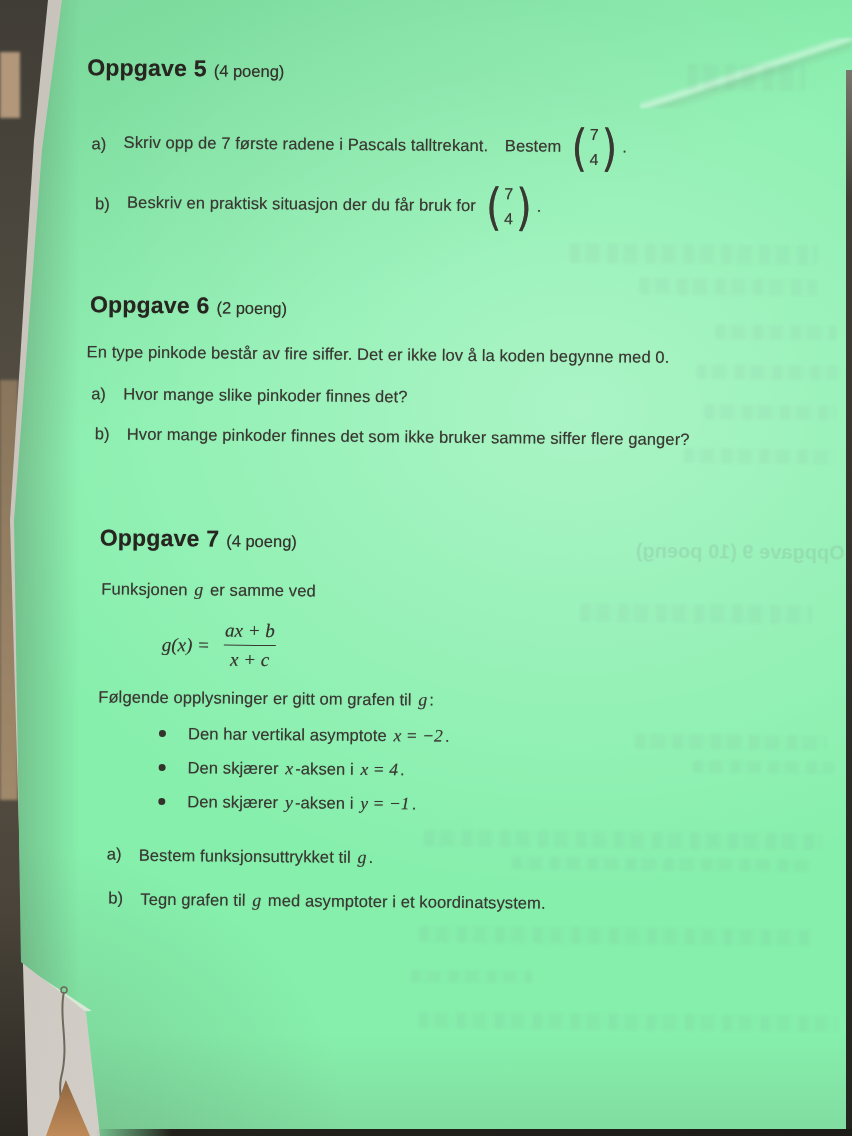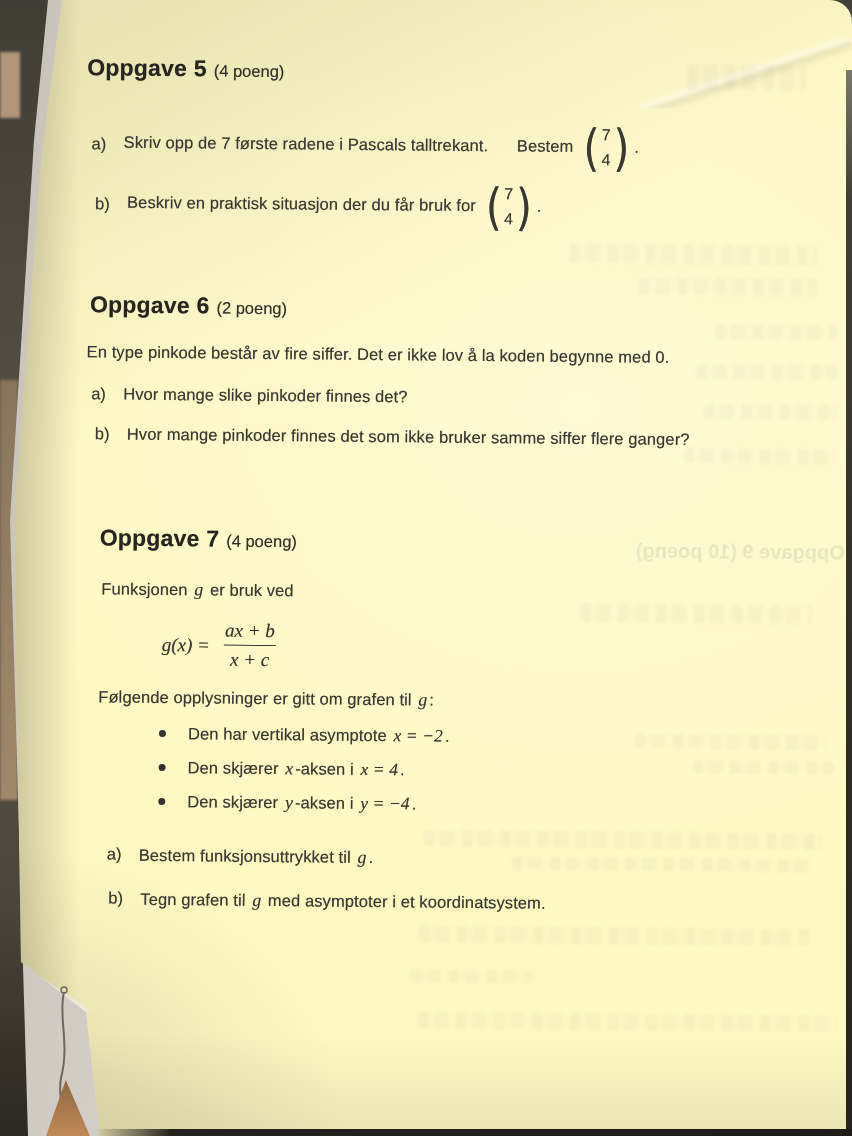--- a/index.html
+++ b/index.html
@@ -8,22 +8,22 @@
     background:linear-gradient(to bottom,#403d36 0%,#4f4a40 28%,#5a5246 55%,#4a443a 80%,#2b2822 100%);
     font-family:"Liberation Sans",sans-serif;
   }
   .scene{position:absolute;inset:0;}
   .tan-patch{position:absolute;left:0;top:52px;width:20px;height:66px;background:#b2977a;filter:blur(1.5px);}
   .tan-strip{position:absolute;left:0;top:380px;width:18px;height:420px;
     background:linear-gradient(to bottom,#8f7a5f,#a98f6f);filter:blur(1.5px);opacity:.9;}
   .under-sheet{position:absolute;left:2px;top:0;width:118px;height:1136px;
     background:linear-gradient(100deg,#c6c2ba,#d3cfc8);
     clip-path:polygon(46px 0,118px 0,118px 1136px,26px 1136px,8px 520px,32px 140px);}
-  .paper{position:absolute;inset:0;background:#fef9c3;
-    clip-path:polygon(62px 0,852px 0,852px 1136px,100px 1136px,86px 1012px,21px 962px,14px 520px,42px 150px);border-radius:22px;}
+  .paper{position:absolute;inset:0;background:#86efac;
+    clip-path:polygon(62px 0,852px 0,852px 1136px,100px 1136px,86px 1012px,21px 962px,14px 520px,42px 150px);}
   .paper::before{content:"";position:absolute;inset:0;
     background:
       radial-gradient(1100px 850px at 68% 36%,rgba(255,255,255,.30),rgba(255,255,255,0) 58%),
       radial-gradient(500px 420px at 0% 100%,rgba(60,52,40,.18),rgba(60,52,40,0) 70%),
       linear-gradient(155deg,rgba(60,55,45,.13),rgba(60,55,45,0) 32%),
       linear-gradient(to top,rgba(90,82,68,.12),rgba(90,82,68,0) 9%);}
   .left-shadow{position:absolute;left:8px;top:0;width:72px;height:1136px;
     background:linear-gradient(to right,rgba(60,55,45,.28),rgba(60,55,45,0));}
   .crease-tr{position:absolute;left:640px;top:38px;width:212px;height:70px;
     background:linear-gradient(to bottom right,rgba(0,0,0,0) 45%,rgba(255,255,255,.45) 50%,rgba(110,105,95,.12) 54%,rgba(0,0,0,0) 60%);
@@ -51,21 +51,21 @@
   .content{position:absolute;inset:0;transform:rotate(.55deg);transform-origin:60px 0;
     color:#3a3833;text-shadow:0 0 .7px rgba(55,52,45,.55);}
   .abs{position:absolute;}
   h2.task-h{margin:0;font-size:23px;font-weight:700;color:#262520;letter-spacing:.2px;white-space:nowrap;}
   h2.task-h .pts{font-size:16.5px;font-weight:400;color:#33312b;letter-spacing:0;margin-left:7px;}
   .body-t{font-size:16.5px;letter-spacing:.1px;white-space:nowrap;}
   .qrow{display:flex;align-items:flex-start;}
   .qrow.center{align-items:center;}
   .qlabel{width:32px;flex:0 0 32px;font-size:16.5px;}
   .qtext{font-size:16.5px;letter-spacing:.1px;white-space:nowrap;}
-  .mid-gap{margin-left:24px;}
+  .mid-gap{margin-left:12px;}
   .mvar{font-family:"Liberation Serif",serif;font-style:italic;font-size:1.08em;padding:0 2px;}
   .mexp{font-family:"Liberation Serif",serif;font-style:italic;font-size:1.06em;padding:0 2px;}
   .binom{display:inline-flex;align-items:center;vertical-align:middle;margin:0 3px;}
   .bparen{font-family:"DejaVu Sans",sans-serif;font-size:50px;font-weight:400;line-height:.88;
     color:#3a3833;transform:scaleX(.82);}
   .bnums{display:inline-flex;flex-direction:column;align-items:center;font-size:16px;line-height:1.55;padding:0 1px;}
   .formula{display:flex;align-items:center;gap:9px;font-family:"Liberation Serif",serif;
     font-style:italic;font-size:19px;color:#37352f;}
   .frac{display:inline-flex;flex-direction:column;align-items:center;}
   .f-num{padding:0 6px 3px;}
@@ -157,21 +157,21 @@
           <span class="qtext">Hvor mange pinkoder finnes det som ikke bruker samme siffer flere ganger?</span>
         </div>
       </section>
 
       <section>
         <h2 class="task-h abs" style="left:105px;top:524px"><span>Oppgave 7</span><span class="pts">(4 poeng)</span></h2>
 
         <div class="body-t abs" style="left:107px;top:578px">
           <span>Funksjonen</span>
           <span class="mvar">g</span>
-          <span>er bruk ved</span>
+          <span>er samme ved</span>
         </div>
 
         <div class="formula abs" style="left:168px;top:618px">
           <span class="f-lhs">g(x) =</span>
           <span class="frac">
             <span class="f-num">ax + b</span>
             <span class="f-den">x + c</span>
           </span>
         </div>
 
@@ -195,21 +195,21 @@
             <span class="mvar">x</span><span>-aksen i</span>
             <span class="mexp">x = 4</span><span>.</span>
           </span>
         </div>
 
         <div class="brow abs" style="left:166px;top:790px">
           <span class="bdot"></span>
           <span class="qtext">
             <span>Den skjærer</span>
             <span class="mvar">y</span><span>-aksen i</span>
-            <span class="mexp">y = −4</span><span>.</span>
+            <span class="mexp">y = −1</span><span>.</span>
           </span>
         </div>
 
         <div class="qrow abs" style="left:115px;top:844px">
           <span class="qlabel">a)</span>
           <span class="qtext">
             <span>Bestem funksjonsuttrykket til</span>
             <span class="mvar">g</span><span>.</span>
           </span>
         </div>

